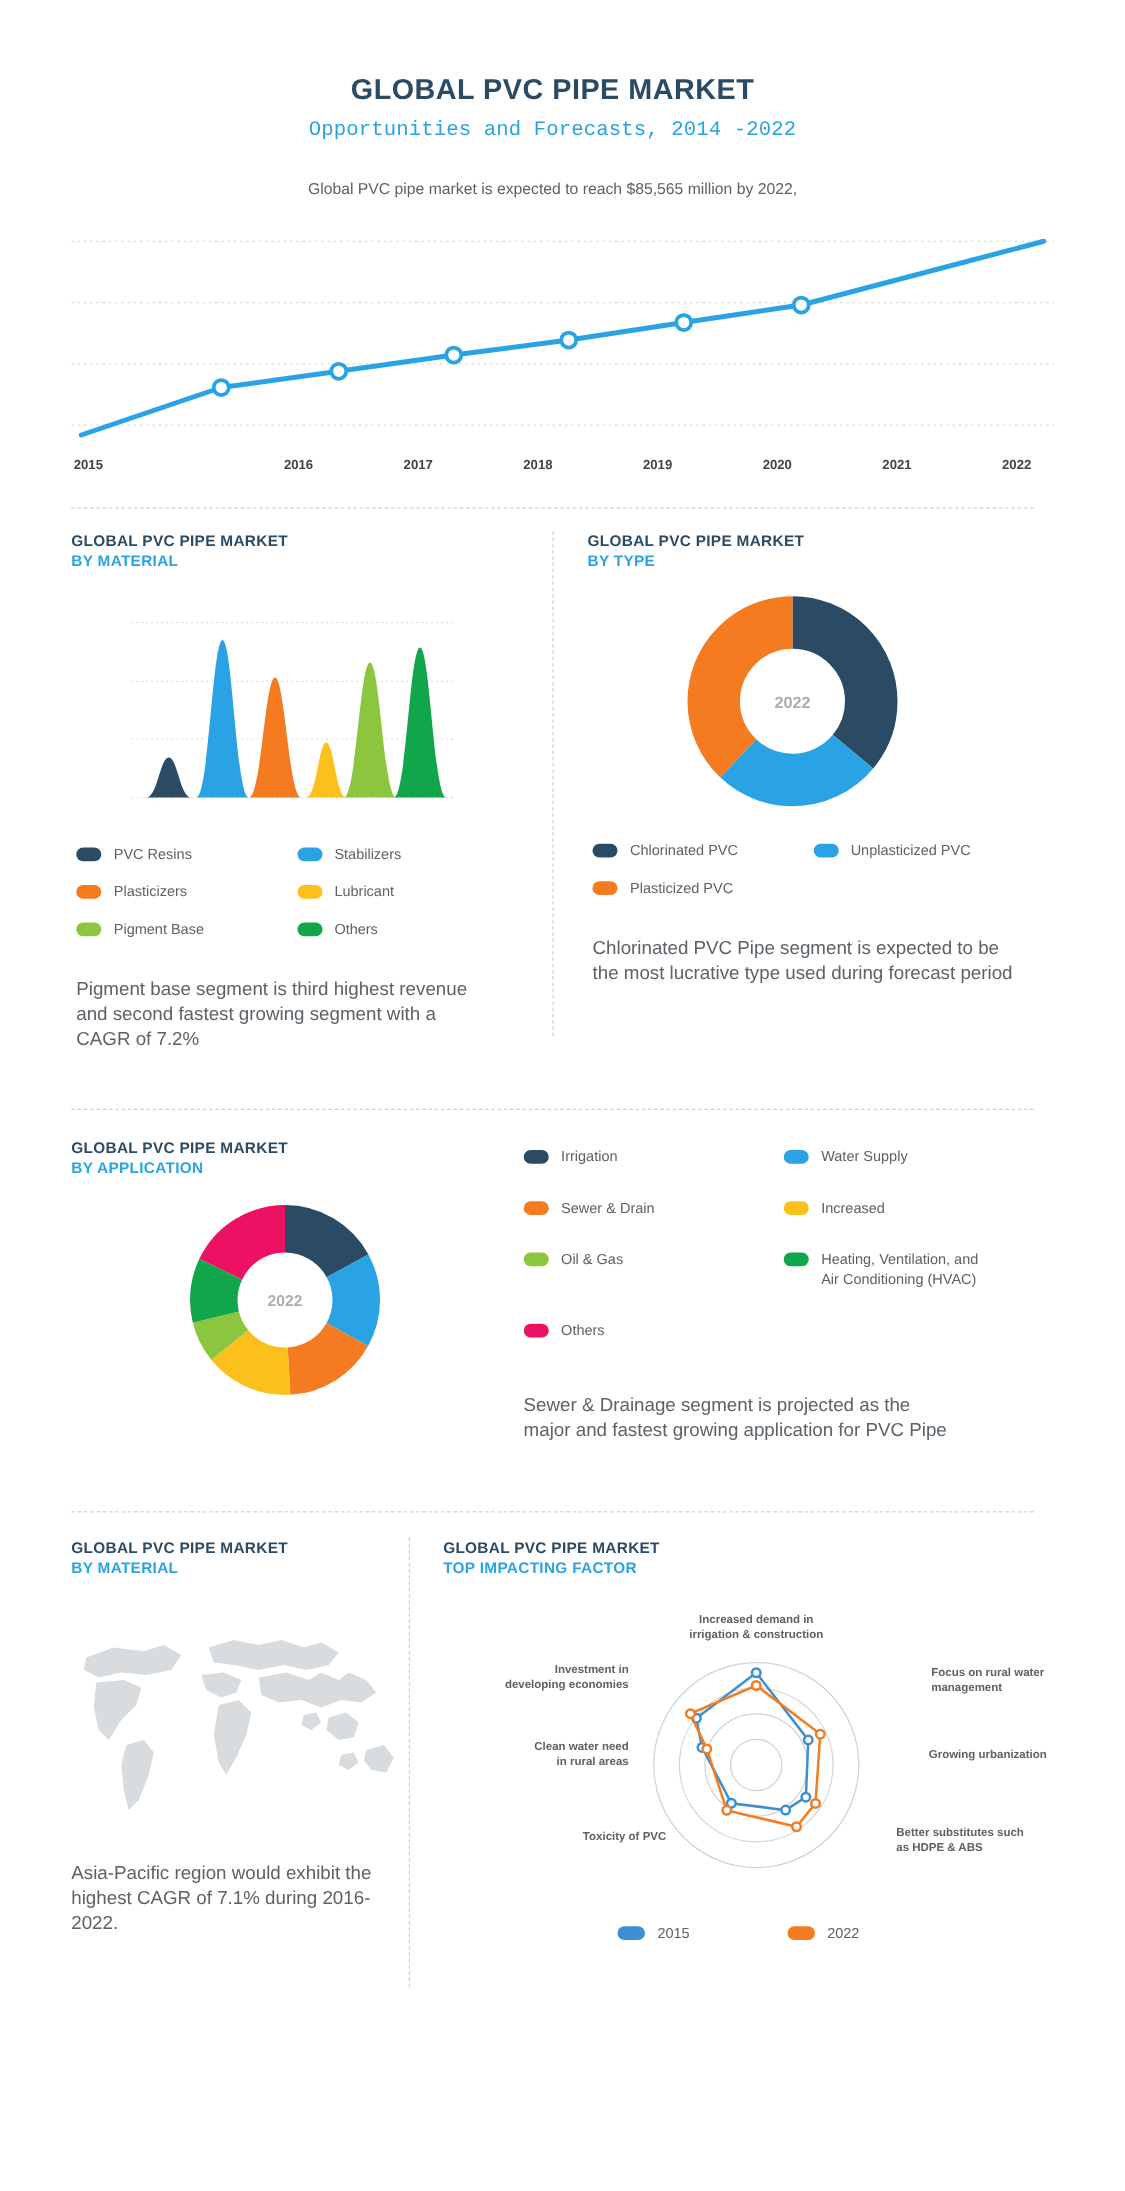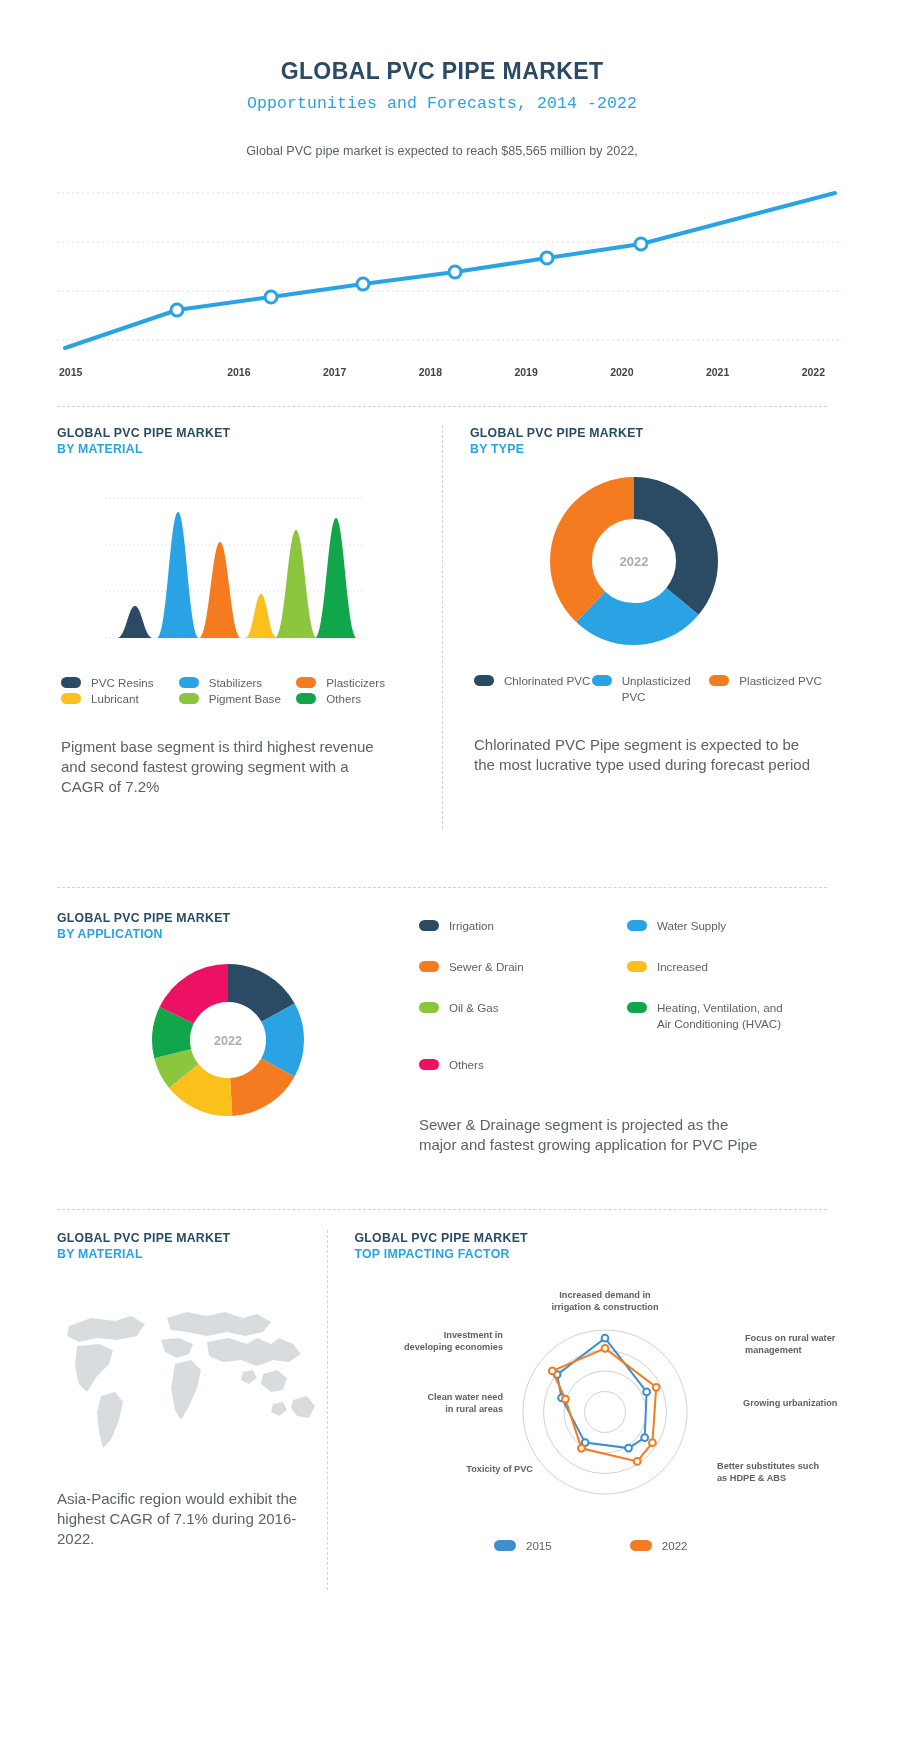--- a/index.html
+++ b/index.html
@@ -55,21 +55,21 @@
 
   
   .band { position: relative; margin: 0 57px; }
   .vsep {
     position: absolute; top: 0; bottom: 0; left: 50%;
     border-left: 1px dashed #cfd4d8;
   }
   .col { width: 50%; }
 
   
-  .legend { display: grid; grid-template-columns: 1fr 1fr 1fr; }
+  .legend { display: grid; grid-template-columns: 1fr 1fr; row-gap: 14px; }
   .legend.wide { grid-template-columns: 1fr 1fr; column-gap: 8px; }
   .lg-item { display: flex; align-items: flex-start; gap: 10px; font-size: 11.6px; color: #5b6268; }
   .swatch { width: 20px; height: 11px; border-radius: 6px; flex: 0 0 auto; margin-top: 2px; }
   .lg-label { line-height: 16px; }
 
   .caption { font-size: 15px; line-height: 20px; color: #5b6268; }
 
   
   .mapbox { position: relative; }
   .mapbox svg { display: block; }

